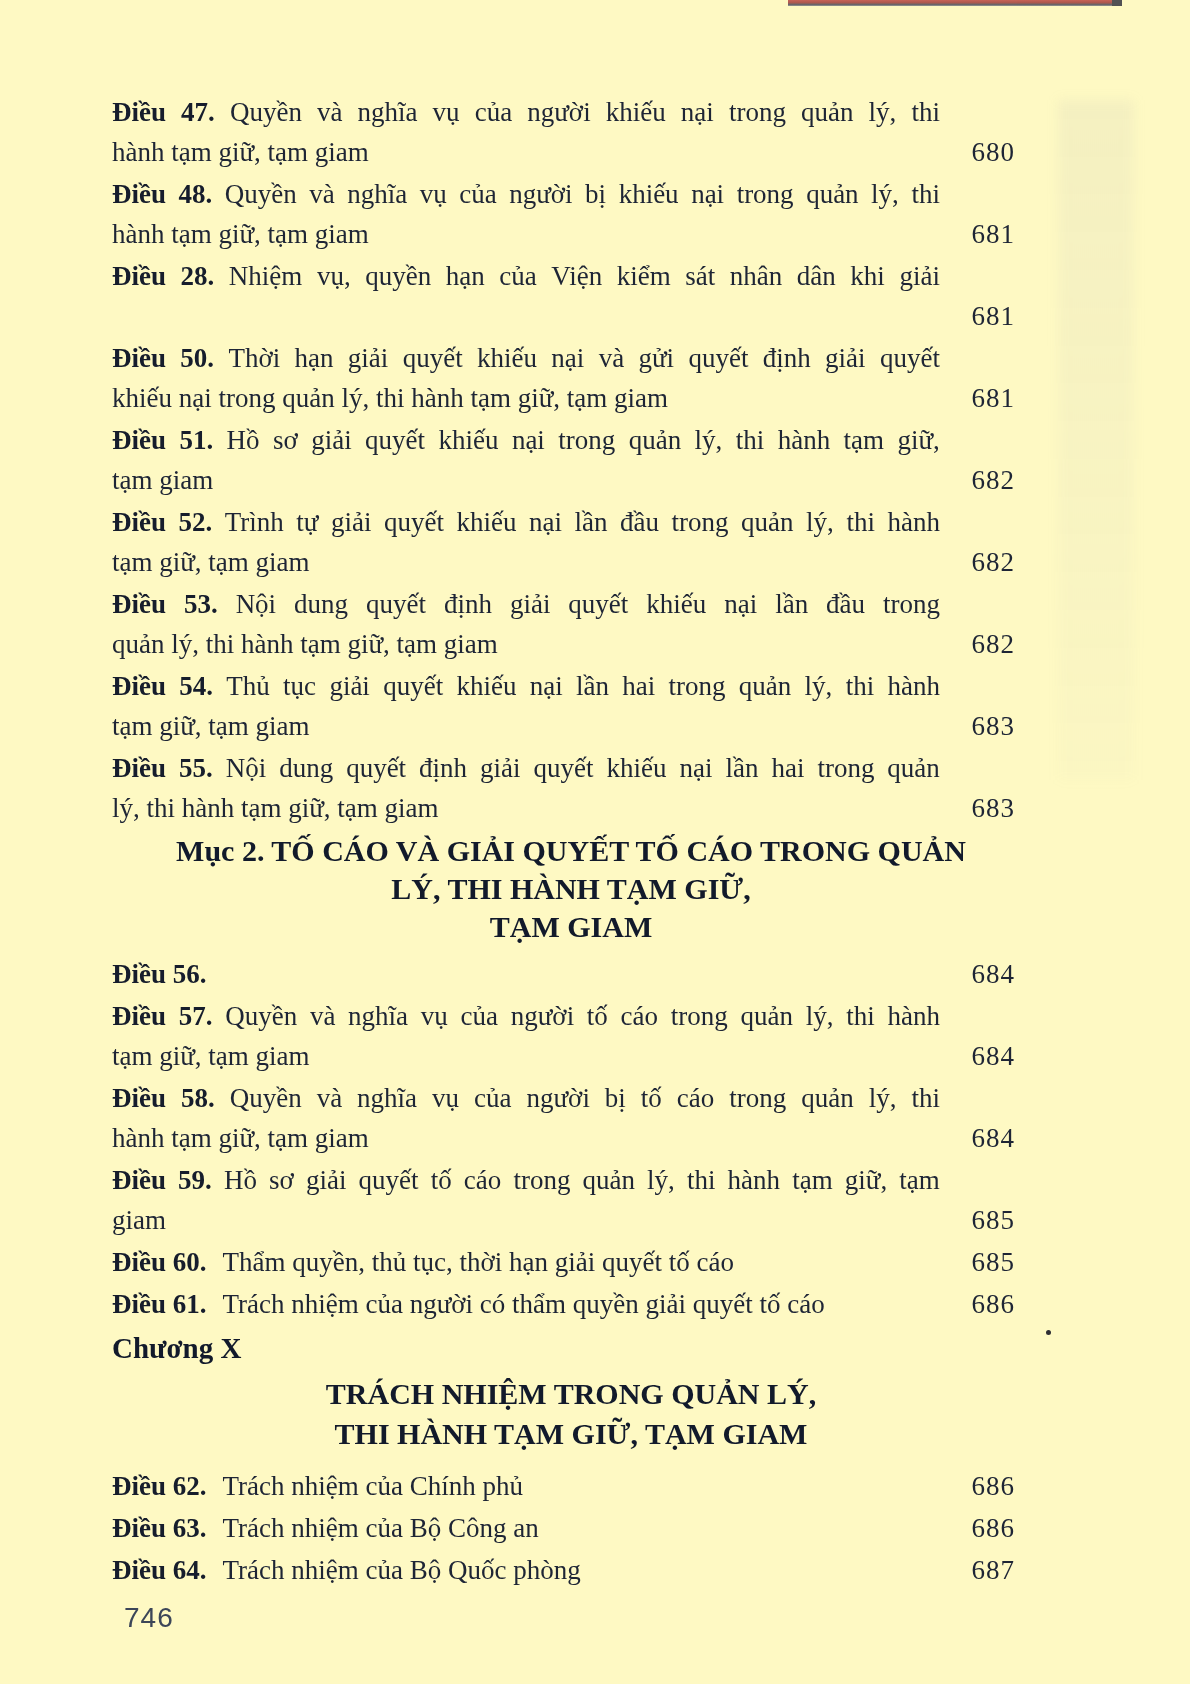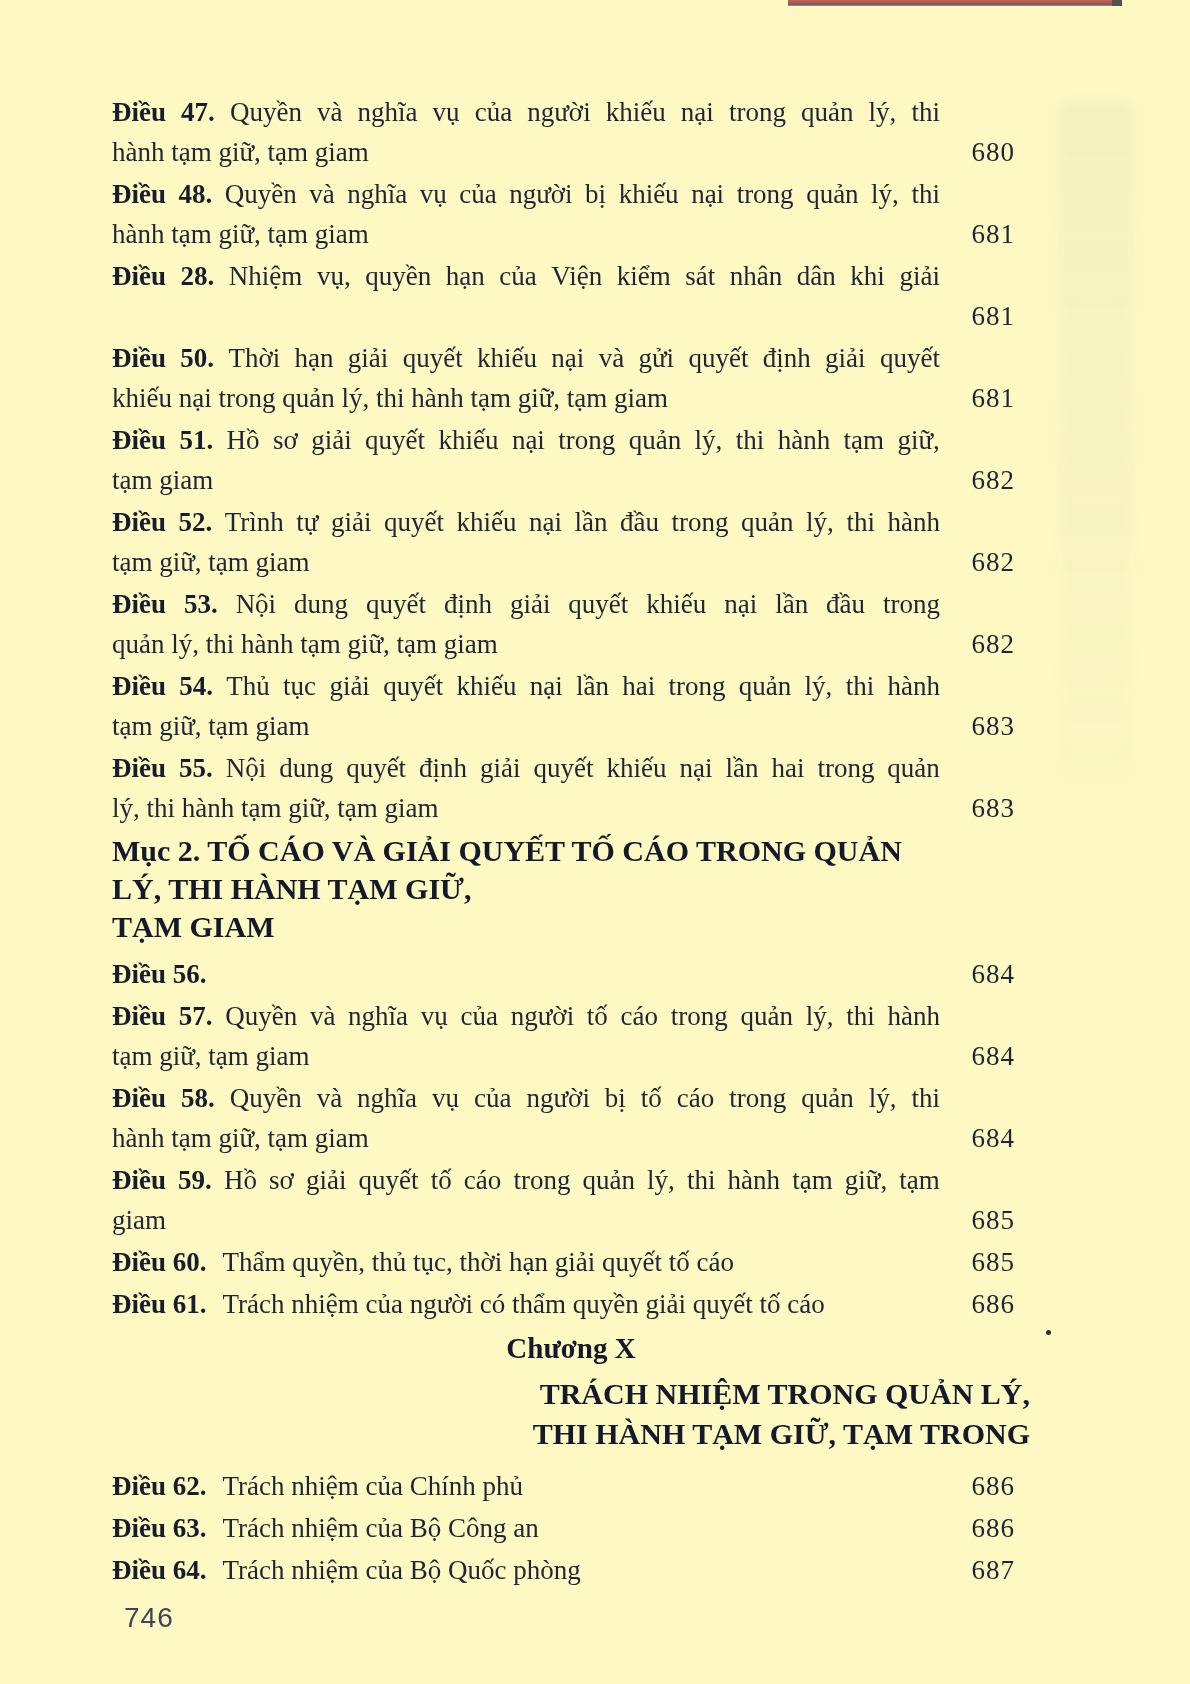--- a/index.html
+++ b/index.html
@@ -36,29 +36,29 @@
   .toc { position:absolute; left:112px; top:92px; width:903px; }
   .entry { margin-bottom:2px; }
   .line { font-size:27px; line-height:40px; height:40px; white-space:nowrap; }
   .jline { display:flex; justify-content:space-between; width:828px; }
   .jline span { display:inline-block; }
   .lline { display:flex; width:903px; }
   .lline .lbl { margin-right:16px; }
   .lbl { font-weight:bold; color:#161d2c; }
   .page-num { margin-left:auto; letter-spacing:1px; }
   .section {
-    width:918px; font-weight:bold; color:#121a2b;
+    width:918px; text-align:center; font-weight:bold; color:#121a2b;
     margin:4px 0 8px 0;
   }
   .section .sline { font-size:30px; line-height:38px; }
   .chapter-kicker {
-    width:918px; text-align:center; font-weight:bold; color:#121a2b;
+    width:918px; font-weight:bold; color:#121a2b;
     font-size:29px; line-height:40px; margin-top:4px; margin-bottom:6px;
   }
-  .chapter-title { width:918px; text-align:right; font-weight:bold; color:#121a2b; margin-bottom:12px; }
+  .chapter-title { width:918px; text-align:center; font-weight:bold; color:#121a2b; margin-bottom:12px; }
   .chapter-title .tline { font-size:30px; line-height:40px; }
   .footer-num {
     position:absolute; left:124px; top:1602px;
     font-family:"Liberation Sans", sans-serif;
     font-size:28px; color:#3c4658; letter-spacing:1px;
   }
 </style>
 </head>
 <body>
 
@@ -357,21 +357,21 @@
       <div class="entry">
         <div class="line lline">
           <span class="lbl">Điều 61.</span>
           <span>Trách nhiệm của người có thẩm quyền giải quyết tố cáo</span>
           <span class="page-num">686</span>
         </div>
       </div>
       <div class="chapter-kicker">Chương X</div>
       <div class="chapter-title">
         <div class="tline">TRÁCH NHIỆM TRONG QUẢN LÝ,</div>
-        <div class="tline">THI HÀNH TẠM GIỮ, TẠM TRONG</div>
+        <div class="tline">THI HÀNH TẠM GIỮ, TẠM GIAM</div>
       </div>
       <div class="entry">
         <div class="line lline">
           <span class="lbl">Điều 62.</span>
           <span>Trách nhiệm của Chính phủ</span>
           <span class="page-num">686</span>
         </div>
       </div>
       <div class="entry">
         <div class="line lline">

